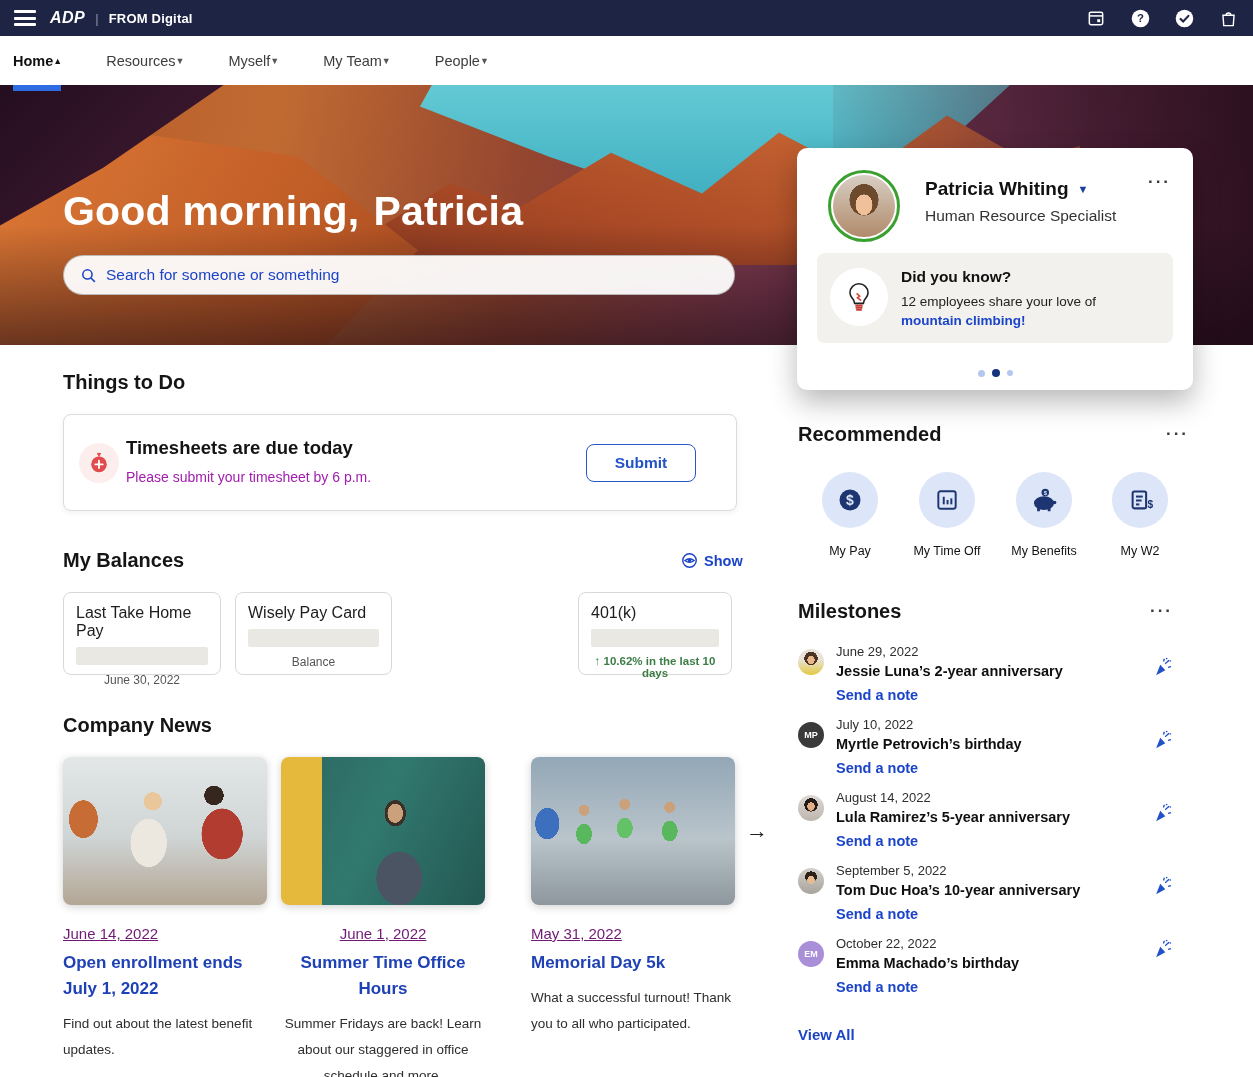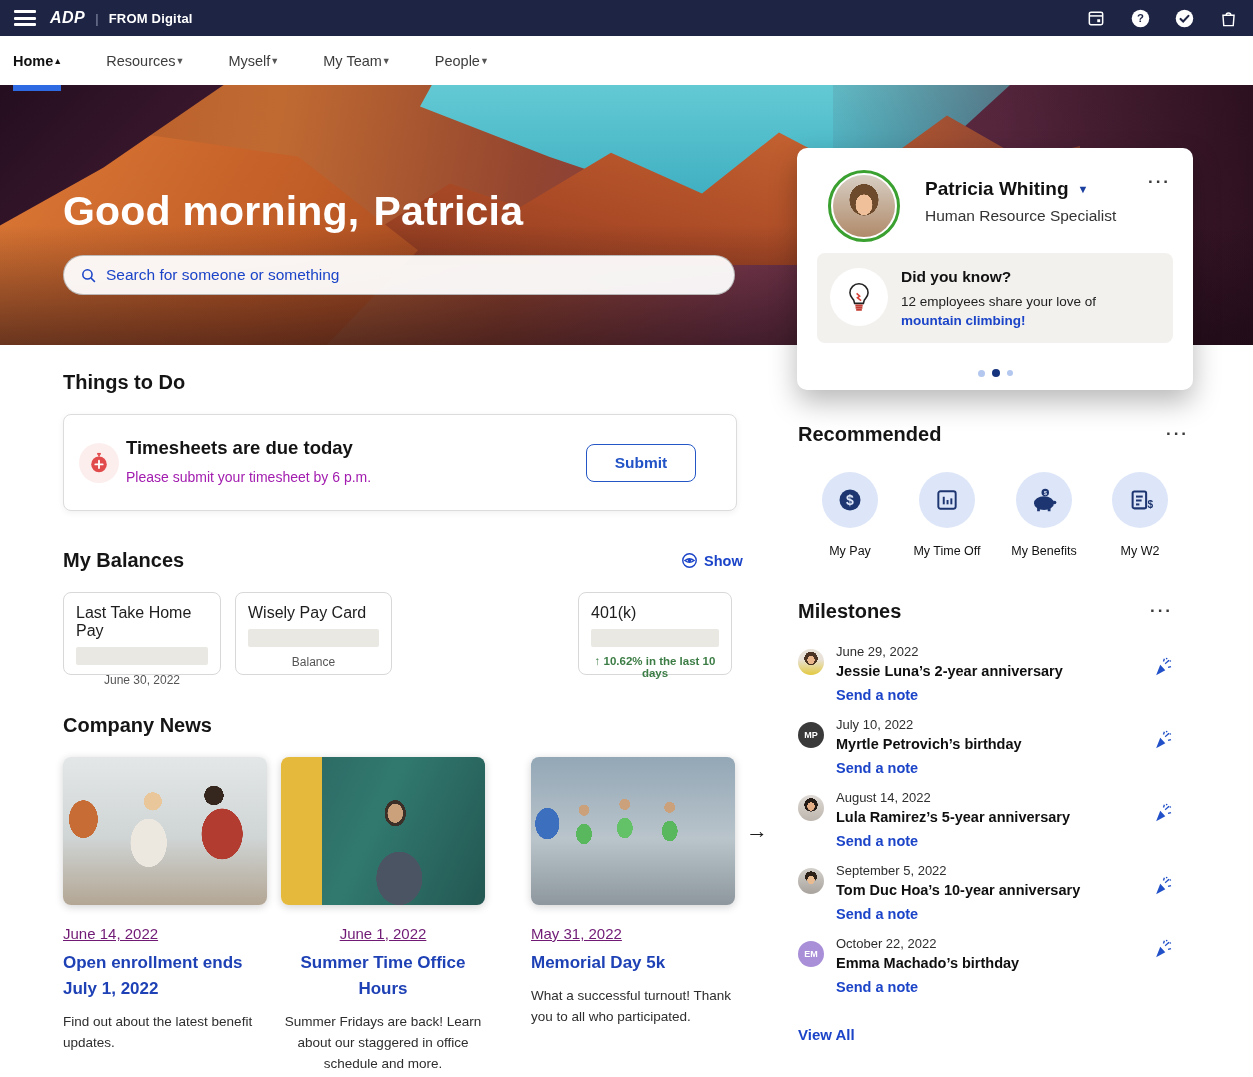--- a/index.html
+++ b/index.html
@@ -123,21 +123,21 @@
       radial-gradient(13px 17px at 26% 52%, #59b85e 0 60%, rgba(0,0,0,0) 61%),
       radial-gradient(13px 17px at 46% 48%, #63c267 0 60%, rgba(0,0,0,0) 61%),
       radial-gradient(13px 17px at 68% 50%, #59b85e 0 60%, rgba(0,0,0,0) 61%),
       radial-gradient(9px 9px at 26% 36%, #caa17b 0 60%, rgba(0,0,0,0) 61%),
       radial-gradient(9px 9px at 46% 32%, #caa17b 0 60%, rgba(0,0,0,0) 61%),
       radial-gradient(9px 9px at 68% 34%, #caa17b 0 60%, rgba(0,0,0,0) 61%),
       radial-gradient(20px 26px at 8% 45%, #3d6fbf 0 60%, rgba(0,0,0,0) 61%),
       linear-gradient(180deg,#93a7b6 0%,#b9c4cb 55%,#8e979e 100%); }
   .news-date { margin-top:20px; font-size:15px; color:#701a75;text-decoration:underline; }
   .news-title { margin-top:8px; font-size:17px; line-height:26px; font-weight:bold; color:#1e41b5; cursor:pointer; }
-  .news-body { margin-top:9px; font-size:13.5px; line-height:21px; color:#2e2e2e; }
+  .news-body { margin-top:9px; font-size:13.5px; line-height:26px; color:#2e2e2e; }
   .news-arrow { position:absolute; left:746px; top:818px; font-size:22px; color:#1d1d1d; cursor:pointer; }
 
   
   .more-dots { position:absolute; color:#3a3a3a; font-size:17px; font-weight:bold; letter-spacing:2px; cursor:pointer; }
   .rec-item { position:absolute; top:472px; width:96px; text-align:center; cursor:pointer; }
   .rec-circle { width:56px; height:56px; border-radius:50%; background:#dde6f8; margin:0 auto;
                 display:flex; align-items:center; justify-content:center; }
   .rec-label { margin-top:16px; font-size:12.5px; color:#111; }
 
   

